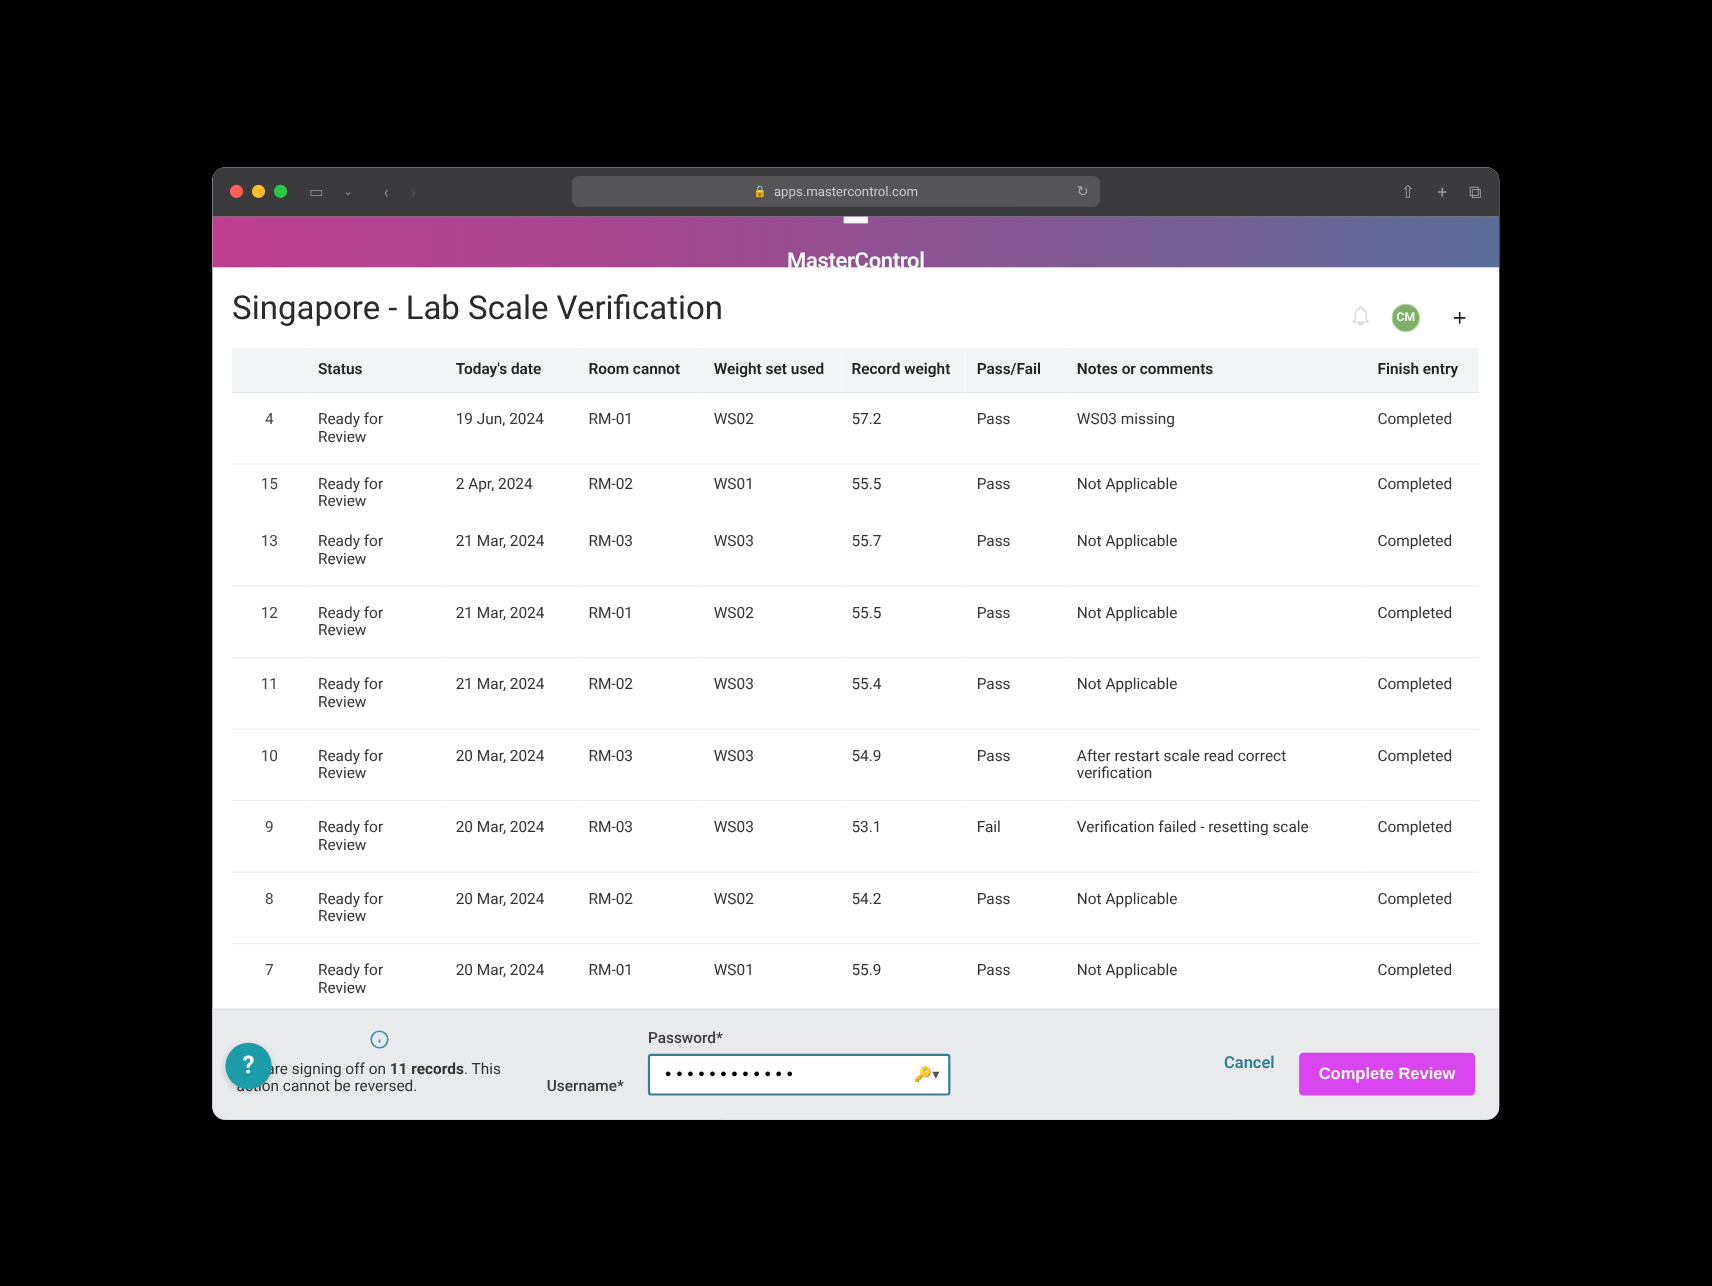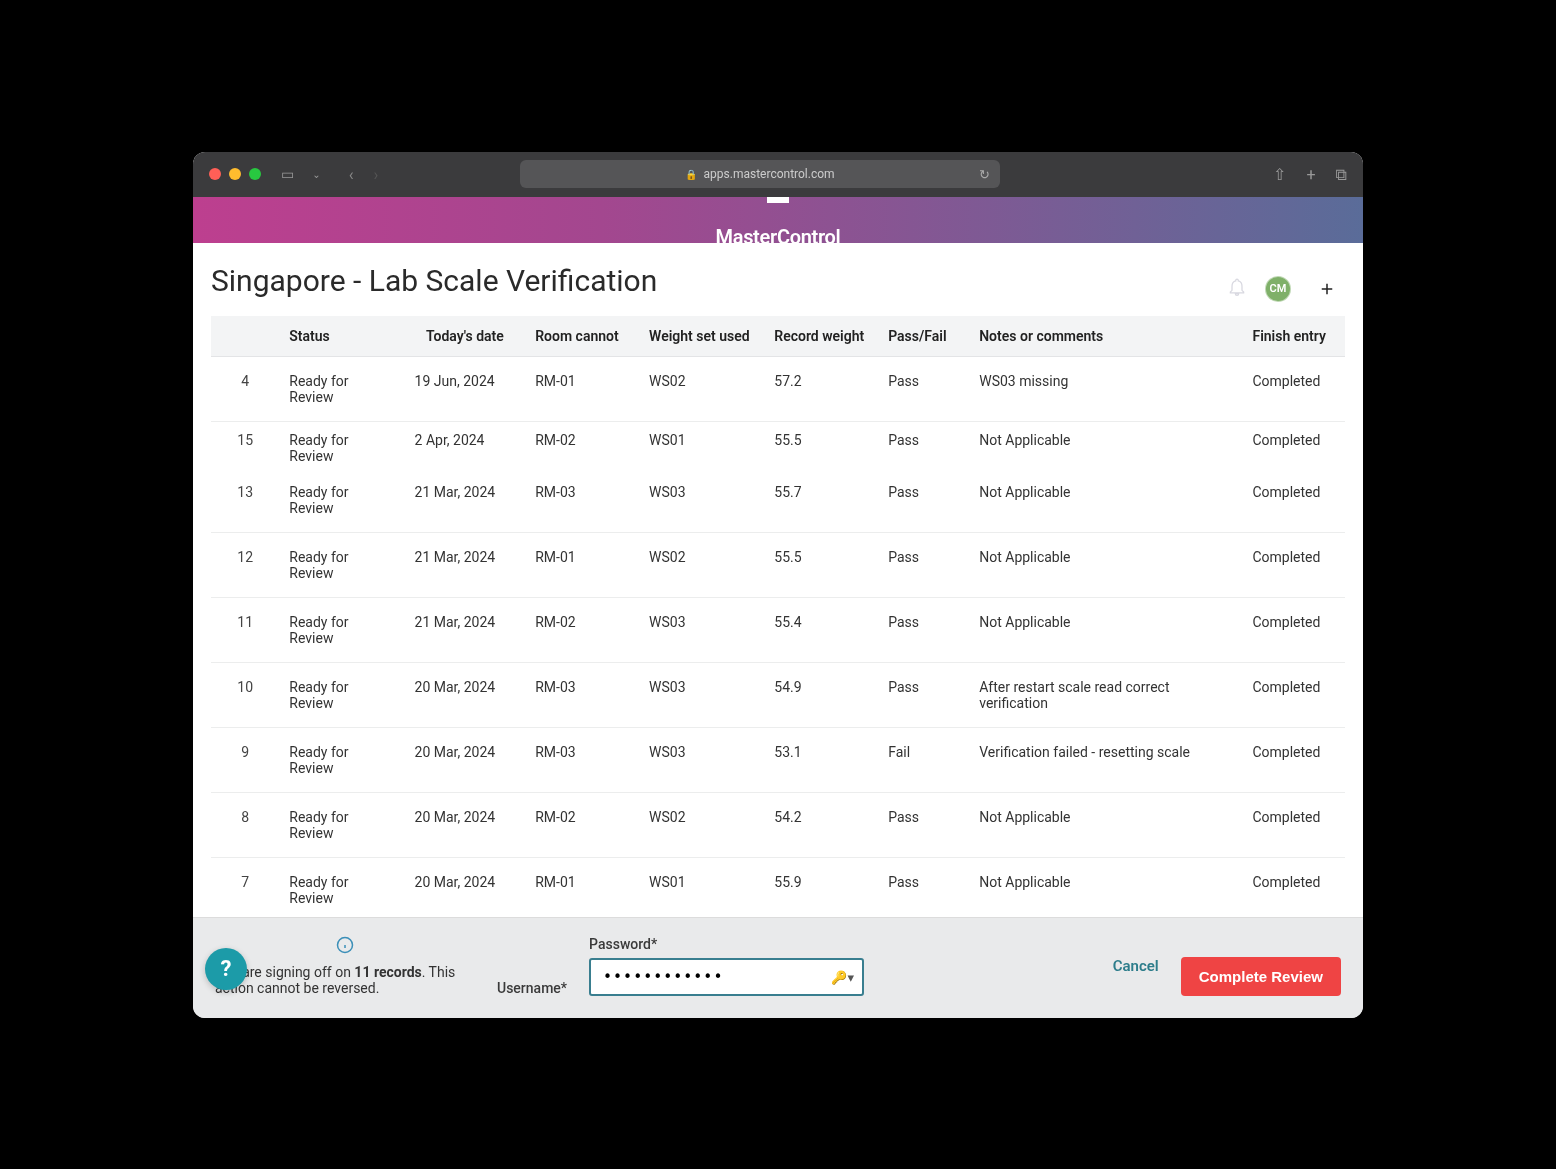--- a/index.html
+++ b/index.html
@@ -111,21 +111,21 @@
 tbody td {
   padding: 16px 10px; border-bottom: 1px solid #eceded;
   color: #333; vertical-align: top; background: #fff;
 }
 tbody tr:nth-child(2) td,
 tbody tr:nth-child(3) td { border-bottom: none; padding-bottom: 10px; padding-top: 10px; }
 tbody tr:nth-child(3) td { border-bottom: 1px solid #eceded; padding-bottom: 16px; }
 .col-idx { width: 60px; text-align: center; background: #fff; color: #444; }
 thead th:first-child { background: #f3f4f5; }
 .col-status { width: 110px; }
-.col-date { width: 106px; text-align: center; }
+.col-date { width: 106px; }
 .col-room { width: 100px; }
 .col-ws { width: 110px; }
 .col-rw { width: 100px; }
 .col-pf { width: 80px; }
 .col-notes { width: 240px; }
 .col-finish { width: 90px; }
 .signoff-bar {
   background: #e9eaeb;
   border-top: 1px solid #dcdcdc;
   padding: 16px 22px 22px;
@@ -144,21 +144,21 @@
 .field input {
   height: 38px; border: 1px solid #bbb; border-radius: 3px;
   padding: 0 12px; font-size: 15px; width: 275px; background: #fff;
 }
 .field.password input { border: 2px solid #397e8f; width: 275px; font-family: monospace; letter-spacing: 1px; }
 .key-icon { position: absolute; right: 10px; top: 50%; transform: translateY(-50%); font-size: 13px; color: #555; }
 .pw-wrap { position: relative; }
 .actions { display: flex; align-items: flex-start; gap: 22px; margin-left: auto; }
 .btn-cancel { color: #2d7d8b; font-weight: 600; font-size: 15px; cursor: pointer; }
 .btn-complete {
-  background: #ef4444; color: #fff; border: none; border-radius: 4px;
+  background: #d946ef; color: #fff; border: none; border-radius: 4px;
   padding: 11px 18px; font-size: 15px; font-weight: 600; cursor: pointer;
 }
 .help-fab {
   position: absolute; left: 12px; bottom: 28px;
   width: 42px; height: 42px; border-radius: 50%;
   background: #1c9ba8; color: #fff; font-size: 22px; font-weight: 700;
   display: flex; align-items: center; justify-content: center;
   box-shadow: 0 2px 6px rgba(0,0,0,0.2); cursor: pointer;
 }
 </style>

